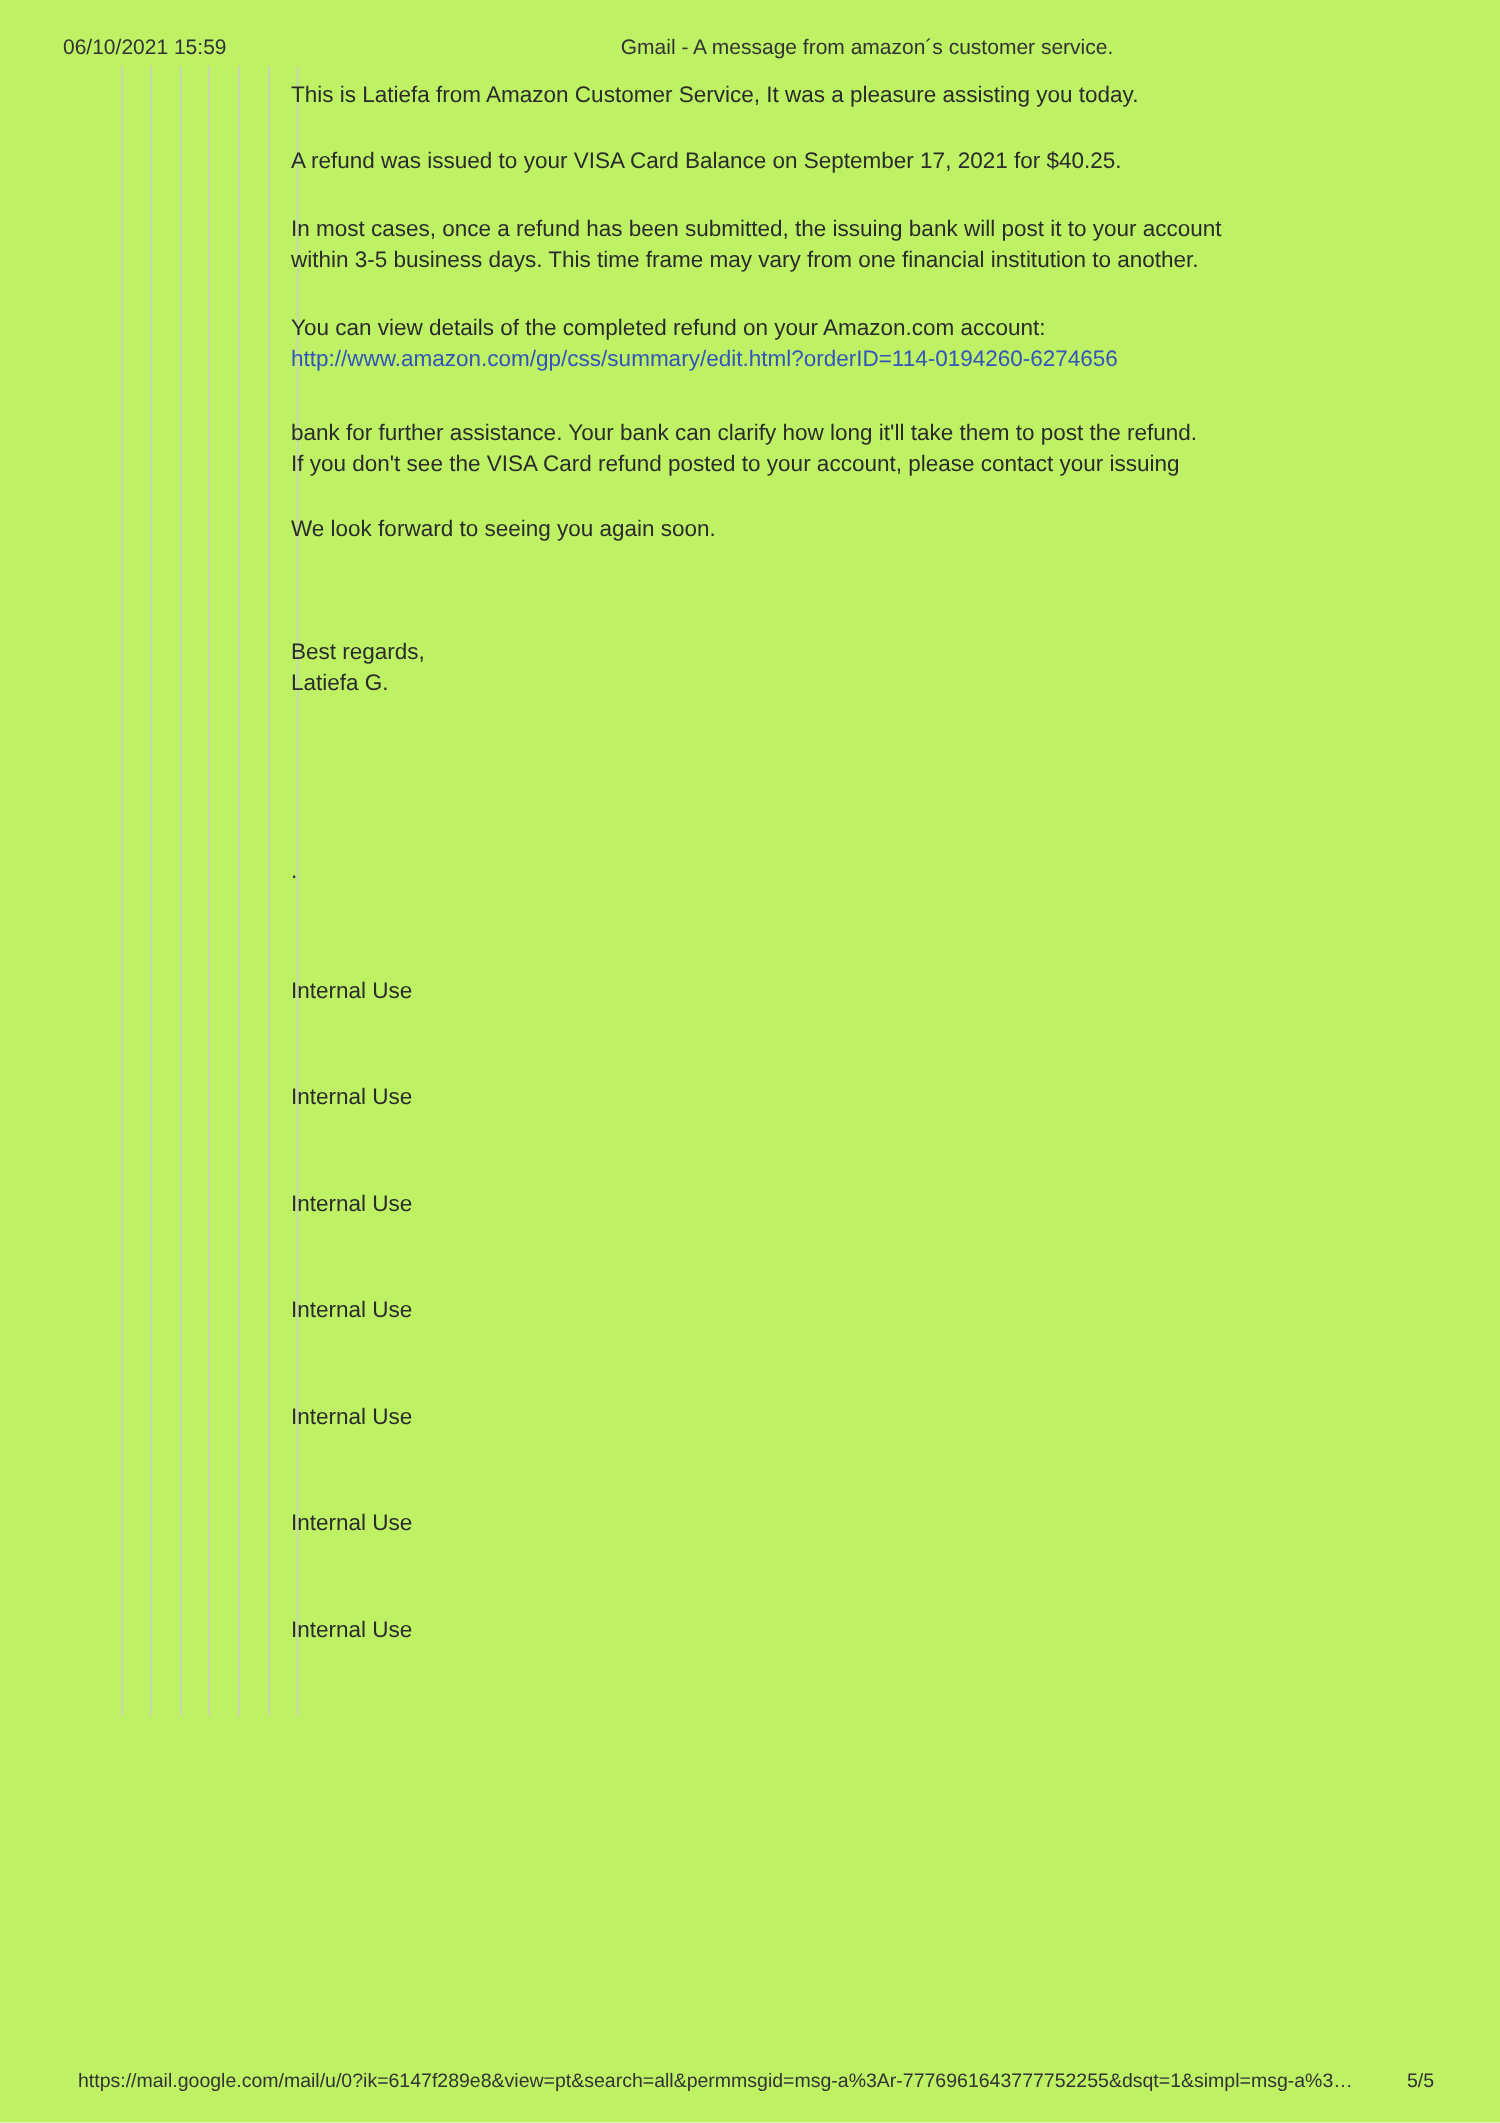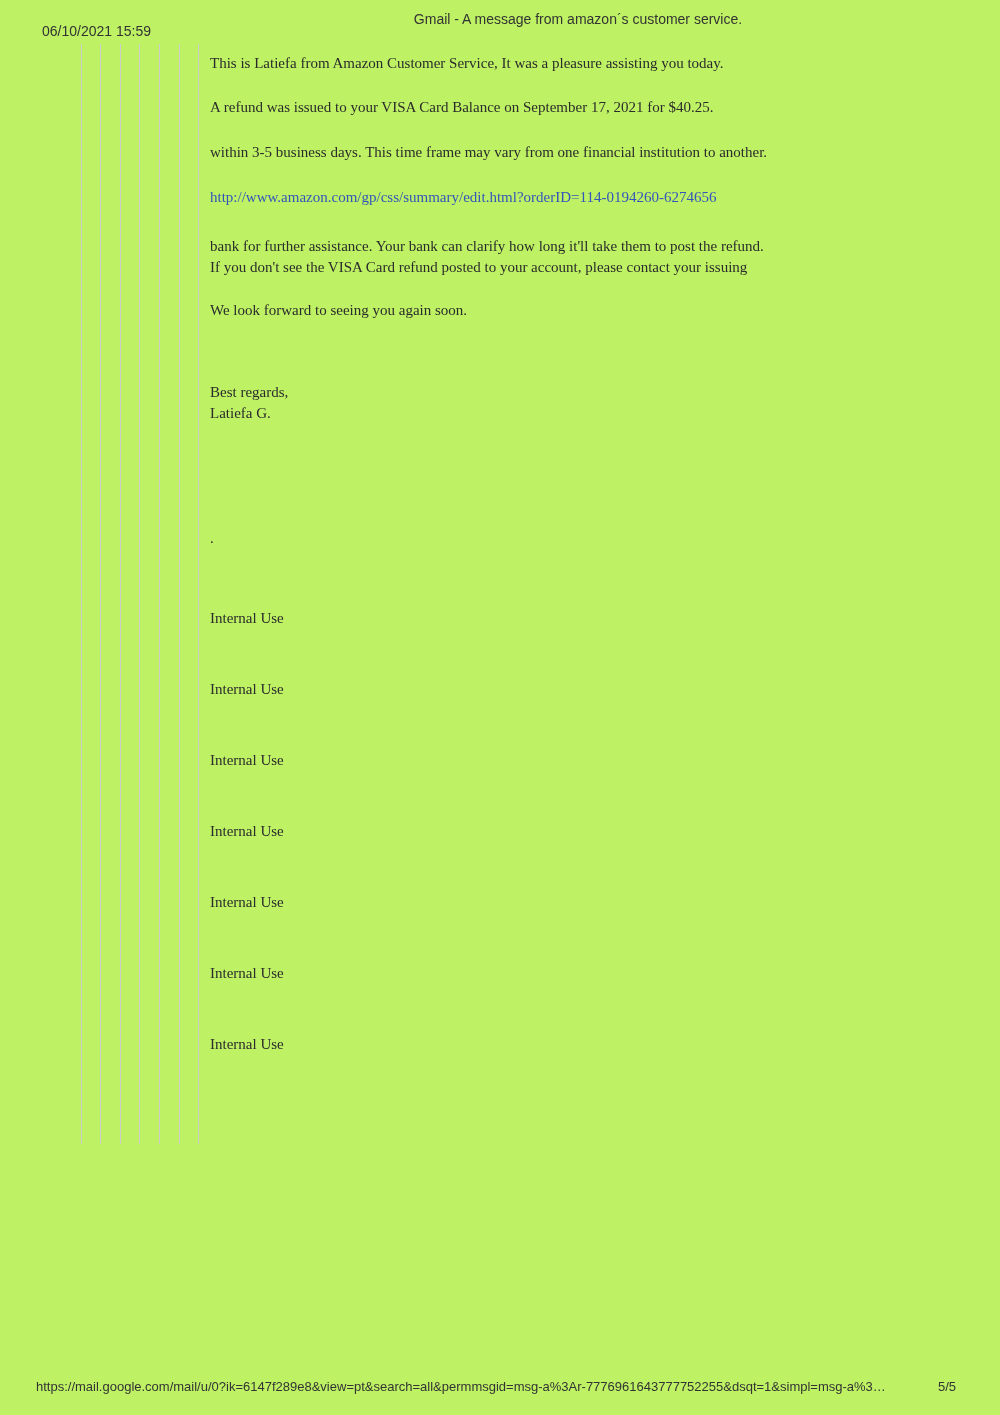--- a/index.html
+++ b/index.html
@@ -17,29 +17,29 @@
   
   .print-date {
     position: absolute;
     left: 42px; top: 23px;
     font-size: 14px;
     color: #333;
     white-space: nowrap;
   }
   .print-title {
     position: absolute;
-    left: 578px; top: 11px;
+    left: 578px; top: 23px;
     transform: translateX(-50%);
     font-size: 14px;
     color: #333;
     white-space: nowrap;
   }
   .print-url {
     position: absolute;
-    left: 36px; top: 1379px;
+    left: 52px; top: 1379px;
     font-size: 13px;
     color: #333;
     white-space: nowrap;
   }
   .print-page-num {
     position: absolute;
     right: 44px; top: 1379px;
     font-size: 13px;
     color: #333;
     white-space: nowrap;
@@ -63,23 +63,22 @@
   .qbar:nth-child(2) { left: 100px; }
   .qbar:nth-child(3) { left: 120px; }
   .qbar:nth-child(4) { left: 139px; }
   .qbar:nth-child(5) { left: 159px; }
   .qbar:nth-child(6) { left: 179px; }
   .qbar:nth-child(7) { left: 198px; }
 
   
   .body-col {
     position: absolute;
-    left: 210px; top: 0;
+    left: 194px; top: 0;
     width: 716px;
-    font-family: Liberation Serif, serif;
   }
   .body-col p {
     font-size: 15px;
     line-height: 21px;
     color: #2b2b2b;
   }
   .body-col p span { display: block; }
   .p1 { margin-top: 53px; }
   .p2 { margin-top: 23px; }
   .p3 { margin-top: 24px; }
@@ -126,23 +125,25 @@
     <i class="qbar"></i>
     <i class="qbar"></i>
     <i class="qbar"></i>
     <i class="qbar"></i>
   </div>
 
   <div class="body-col">
     <p class="p1">This is Latiefa from Amazon Customer Service, It was a pleasure assisting you today.</p>
     <p class="p2">A refund was issued to your VISA Card Balance on September 17, 2021 for $40.25.</p>
     <p class="p3">
+      <span>In most cases, once a refund has been submitted, the issuing bank will post it to your account</span>
       <span>within 3-5 business days. This time frame may vary from one financial institution to another.</span>
     </p>
     <p class="p4">
+      <span>You can view details of the completed refund on your Amazon.com account:</span>
       <span class="link">http://www.amazon.com/gp/css/summary/edit.html?orderID=114-0194260-6274656</span>
     </p>
     <p class="p5">
       <span>bank for further assistance. Your bank can clarify how long it'll take them to post the refund.</span>
       <span>If you don't see the VISA Card refund posted to your account, please contact your issuing</span>
     </p>
     <p class="p6">We look forward to seeing you again soon.</p>
     <p class="sig">
       <span>Best regards,</span>
       <span>Latiefa G.</span>

